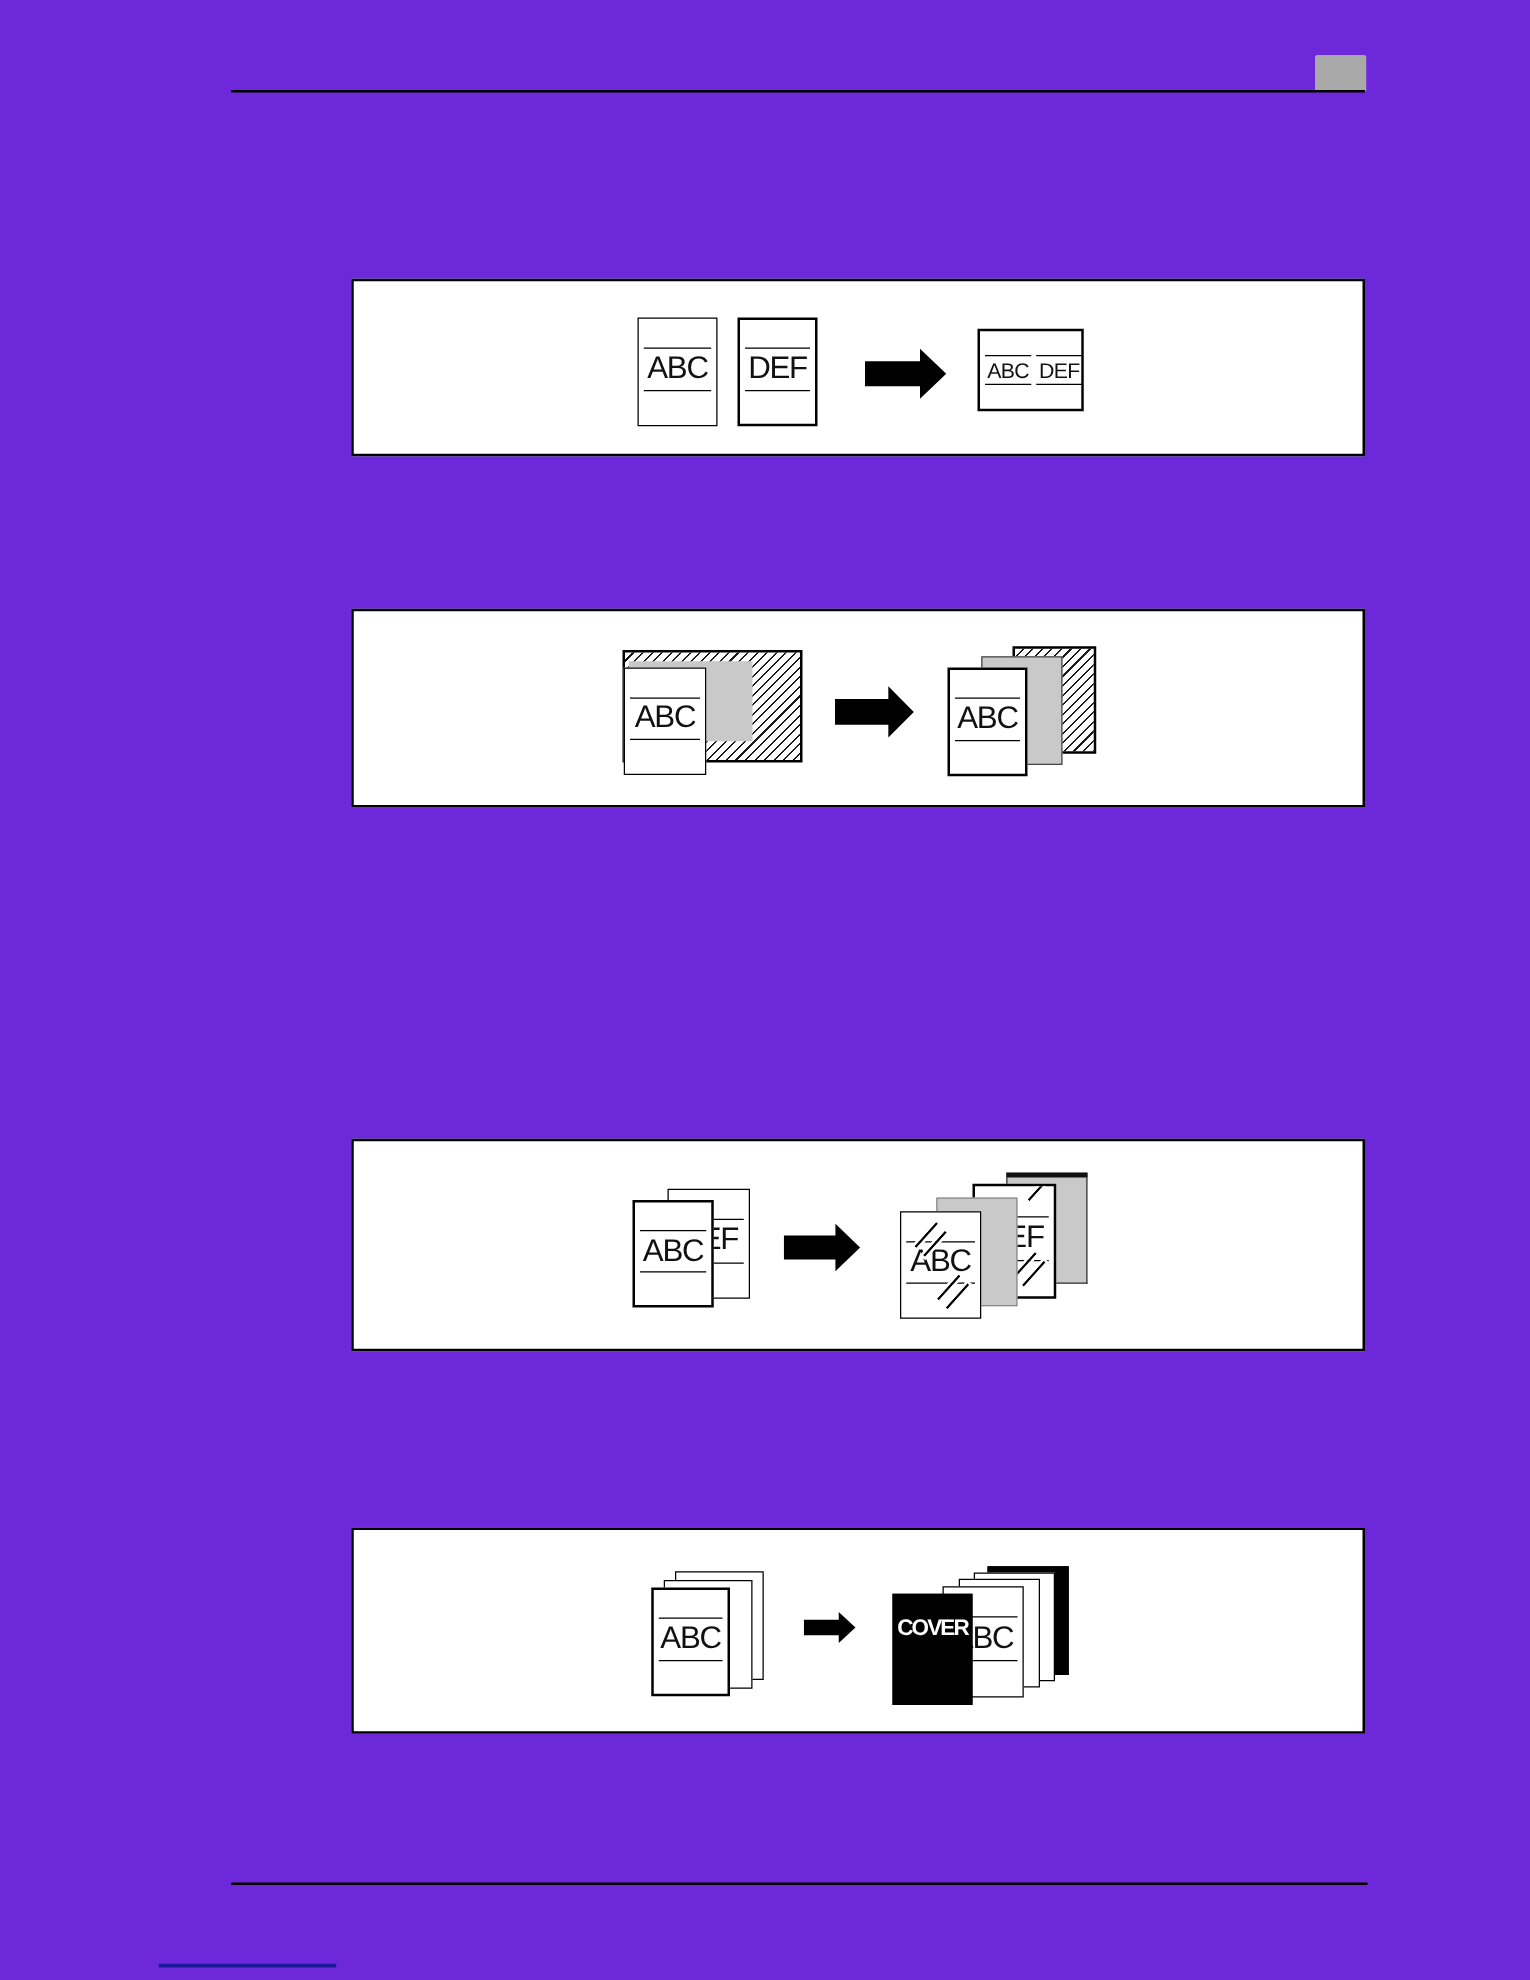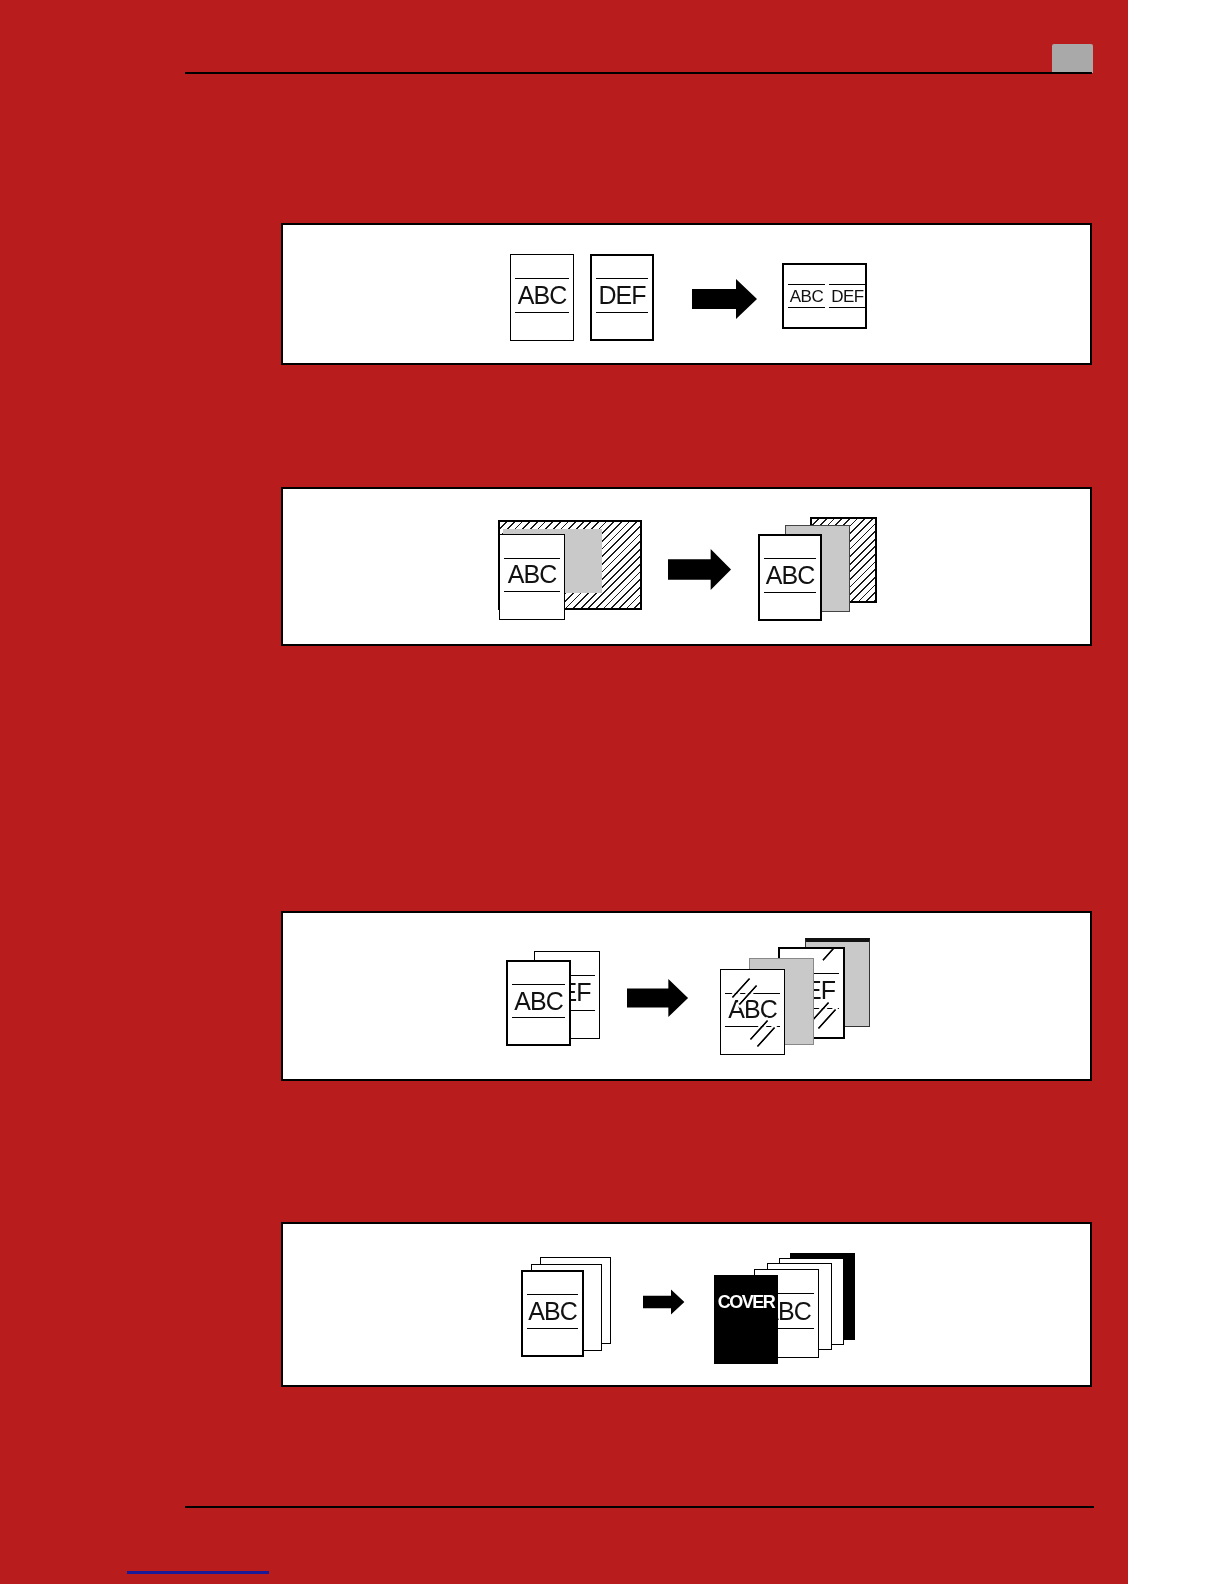--- a/index.html
+++ b/index.html
@@ -1,19 +1,19 @@
 <!DOCTYPE html>
 <html><head>
 <meta charset="utf-8">
 <style>
   html,body{margin:0;padding:0;background:#ffffff;}
   #page{
     position:relative;
-    width:1128px;height:1584px;
-    background:#b91c1c;
+    width:1224px;height:1584px;
+    background:#6d28d9;
     font-family:"Liberation Sans","DejaVu Sans",sans-serif;
     color:#111;
     overflow:hidden;
   }
   
   .hrule{position:absolute;height:2px;background:#000;}
   .page-tab{position:absolute;border-radius:2px 2px 0 0;}
   .link-line{position:absolute;height:3px;}
   
   .figure-box{

